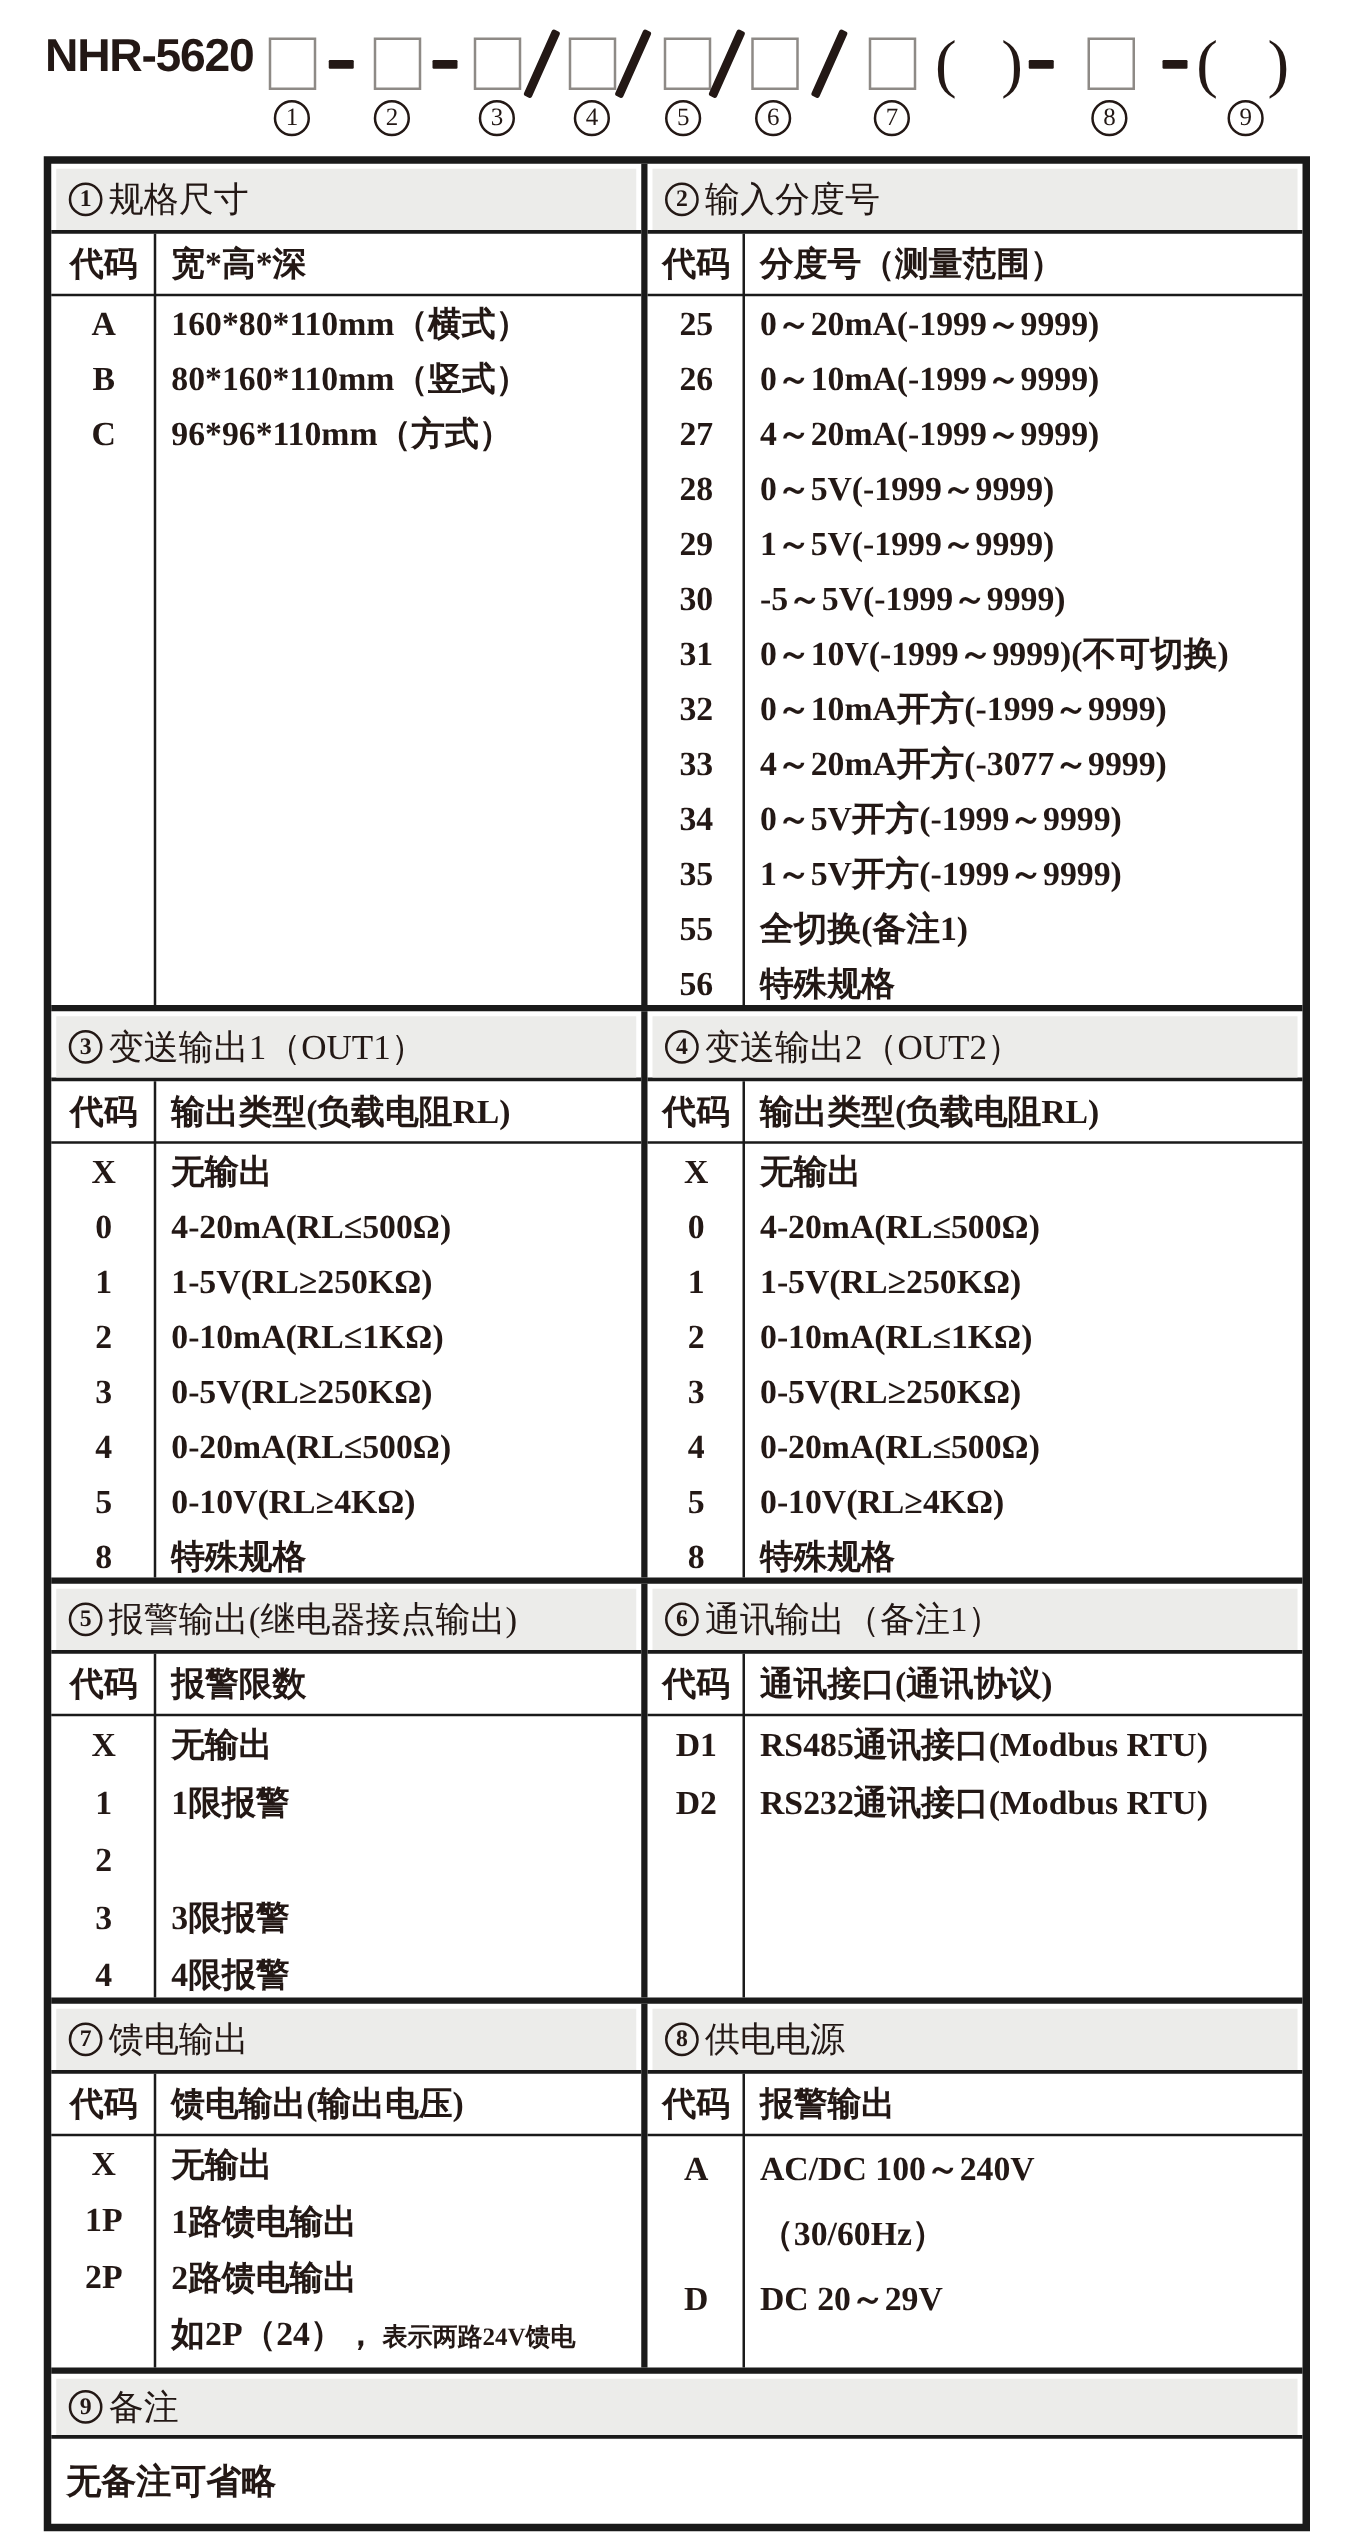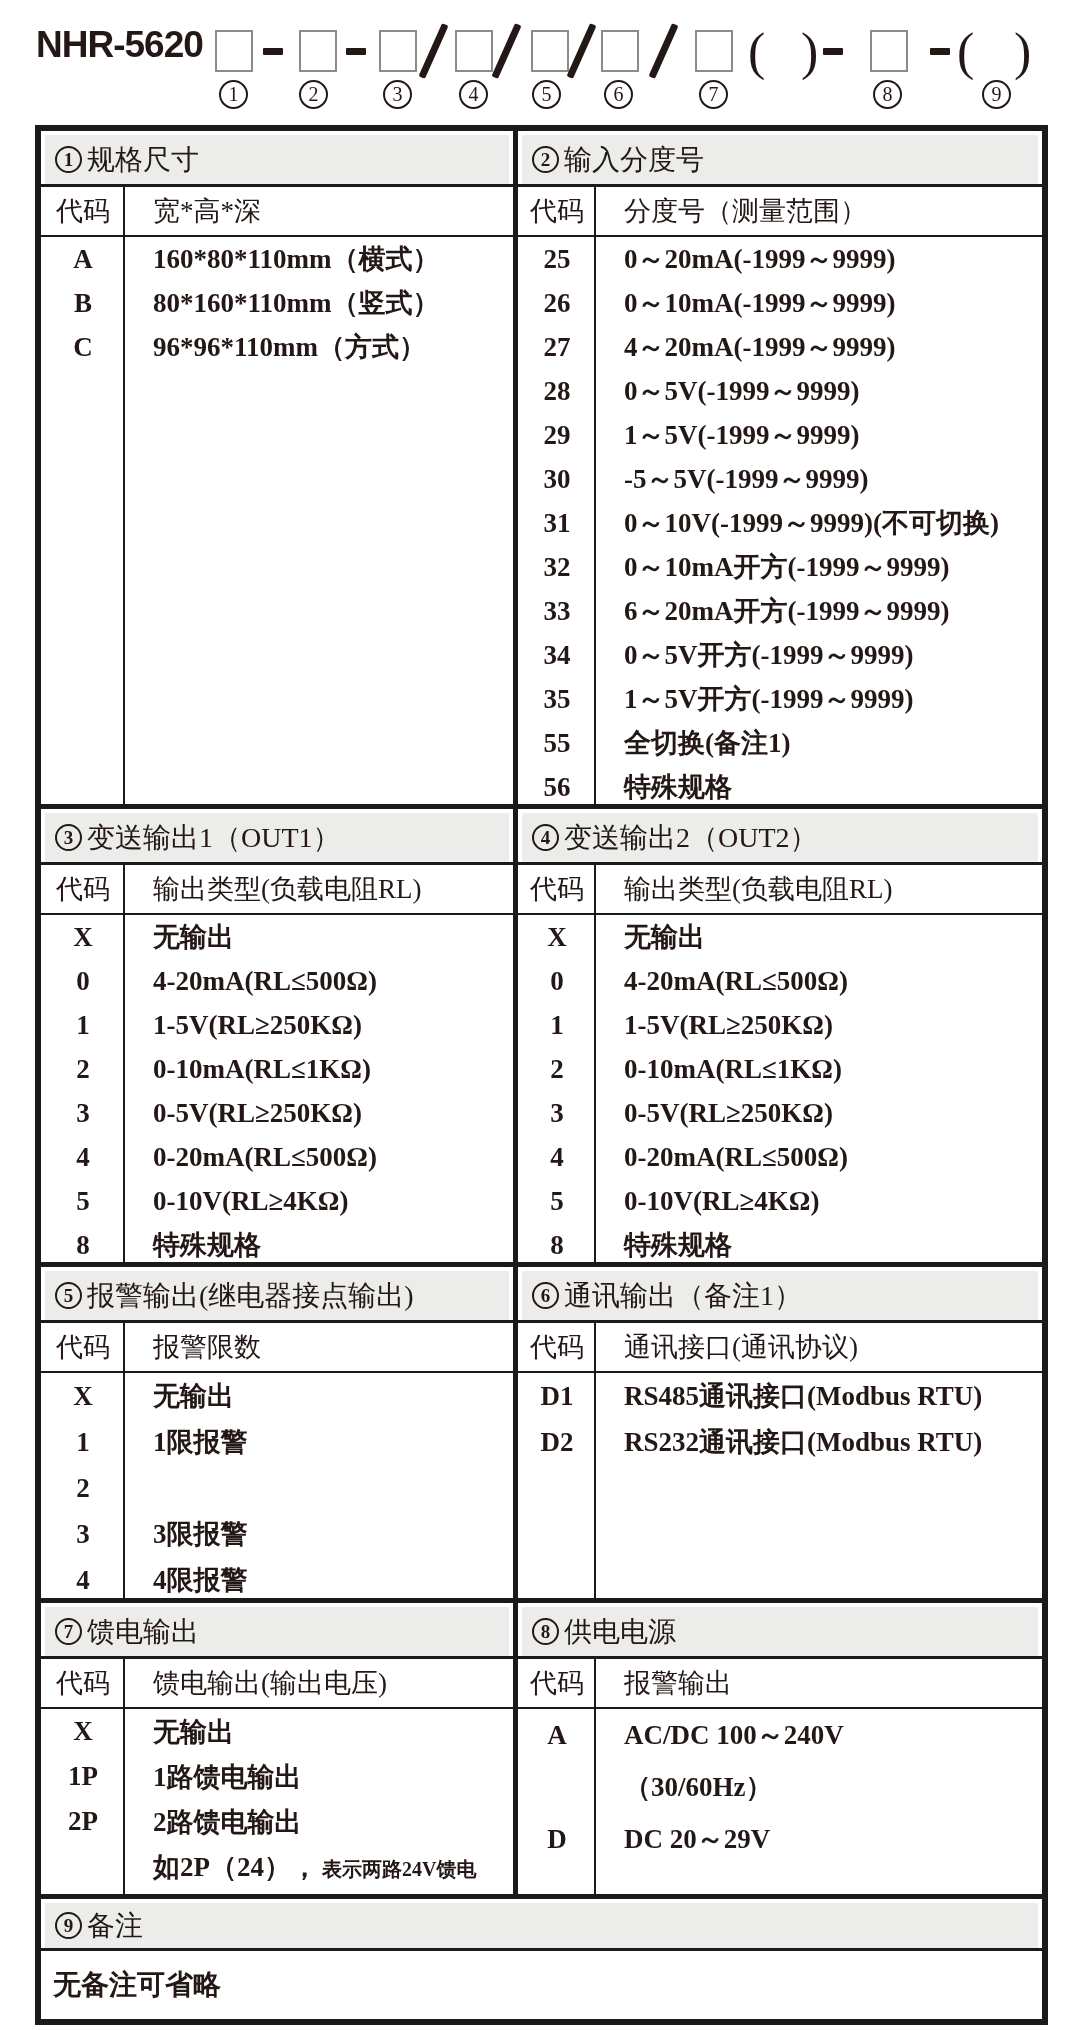--- a/index.html
+++ b/index.html
@@ -38,24 +38,24 @@
   .band{flex:1;margin:4px 4px 0 4px;background:#ececea;display:flex;align-items:center;padding-left:10px;}
   .ncirc{
     width:27px;height:27px;border:2px solid #231815;border-radius:50%;box-sizing:border-box;
     text-align:center;line-height:23px;font-size:19px;font-weight:700;margin-right:5px;flex-shrink:0;
   }
   .sec-title{font-size:28px;font-weight:400;white-space:nowrap;}
   .grid{flex:1;position:relative;display:flex;flex-direction:column;min-height:0;}
   .cdiv{position:absolute;top:0;bottom:0;width:2px;background:#1a1a1a;}
   .half.left  .cdiv{left:82px;}
   .half.right .cdiv{left:76px;}
-  .col-head{height:50px;box-sizing:border-box;border-bottom:2px solid #1a1a1a;display:flex;align-items:center;flex-shrink:0;font-weight:400;font-size:27px;}
+  .col-head{height:50px;box-sizing:border-box;border-bottom:2px solid #1a1a1a;display:flex;align-items:center;flex-shrink:0;font-weight:700;font-size:27px;}
   .code-col{width:84px;text-align:center;flex-shrink:0;box-sizing:border-box;}
   .half.right .code-col{width:78px;}
-  .val-col{flex:1;padding-left:28px;white-space:nowrap;}
+  .val-col{flex:1;padding-left:12px;white-space:nowrap;}
   .rows{display:flex;flex-direction:column;}
   .row{display:flex;align-items:center;font-weight:700;font-size:27px;}
   .r44 .row{height:44px;} .r46 .row{height:46px;} .r45 .row{height:45px;} .r52 .row{height:52px;}
   .small-note{font-size:20px;margin-left:4px;}
   .s9 .sec-head{height:52px;}
   .s9-content{flex:1;display:flex;align-items:center;padding-left:12px;font-size:28px;font-weight:700;}
 </style>
 </head>
 <body>
 
@@ -169,21 +169,21 @@
             <div class="row">
               <span class="code-col">31</span>
               <span class="val-col"><span>0～10V(-1999～9999)(不可切换)</span><span class="small-note"></span></span>
             </div>
             <div class="row">
               <span class="code-col">32</span>
               <span class="val-col"><span>0～10mA开方(-1999～9999)</span><span class="small-note"></span></span>
             </div>
             <div class="row">
               <span class="code-col">33</span>
-              <span class="val-col"><span>6～20mA开方(-1999～9999)</span><span class="small-note"></span></span>
+              <span class="val-col"><span>4～20mA开方(-3077～9999)</span><span class="small-note"></span></span>
             </div>
             <div class="row">
               <span class="code-col">34</span>
               <span class="val-col"><span>0～5V开方(-1999～9999)</span><span class="small-note"></span></span>
             </div>
             <div class="row">
               <span class="code-col">35</span>
               <span class="val-col"><span>1～5V开方(-1999～9999)</span><span class="small-note"></span></span>
             </div>
             <div class="row">

